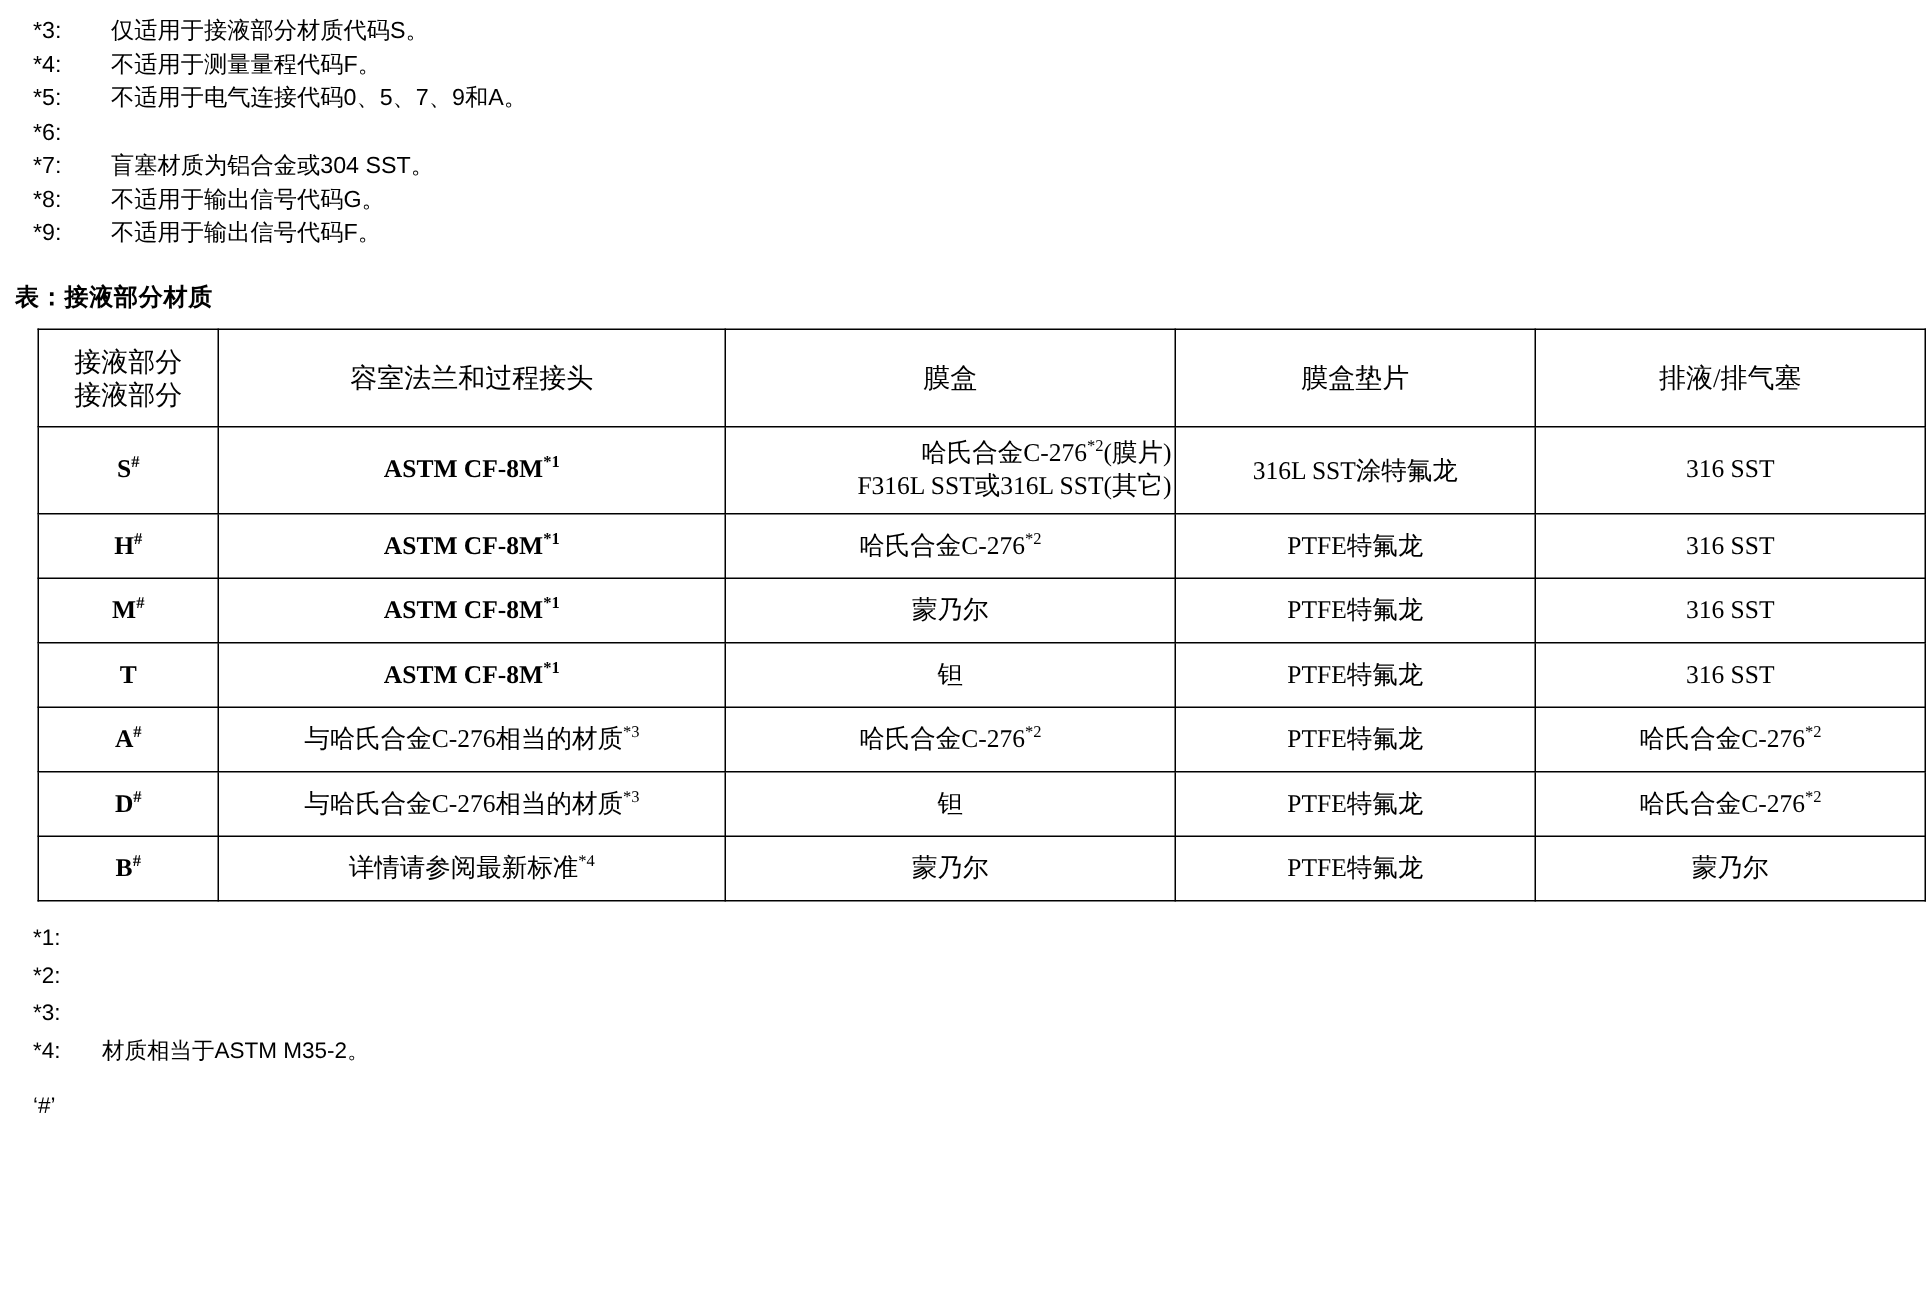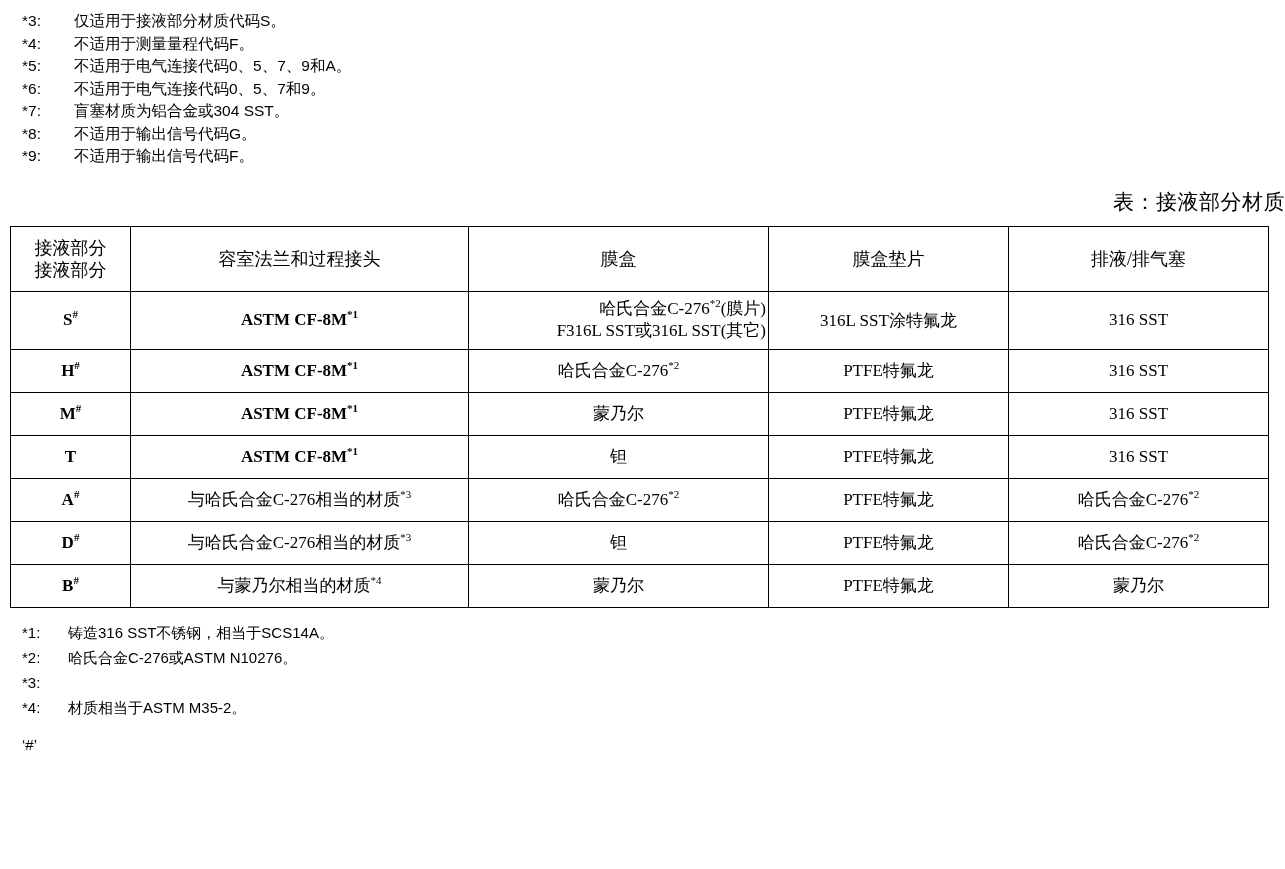--- a/index.html
+++ b/index.html
@@ -43,30 +43,29 @@
   }
   .note-text {
     font-family: "Liberation Sans", sans-serif;
     text-align: right;
   }
 
   
   .section-title {
     margin: 20px 0 10px 10px;
     font-family: "Liberation Sans", sans-serif;
-    font-weight: normal;
-    font-size: 21px;
+    font-weight: bold;
+    font-size: 16px;
     letter-spacing: 0.5px;
-    text-align: right;
   }
 
   
   table.mat {
     border-collapse: collapse;
-    margin-left: 10px;
+    margin-left: 25px;
     width: 1258px;
     table-layout: fixed;
   }
   table.mat th, table.mat td {
     border: 1px solid #000000;
     text-align: center;
     vertical-align: middle;
     font-family: "Liberation Serif", serif;
     font-size: 17px;
     padding: 4px 2px;
@@ -135,21 +134,20 @@
     <div class="note-row">
       <span class="note-key">*4:</span>
       <span class="note-text">不适用于测量量程代码F。</span>
     </div>
     <div class="note-row">
       <span class="note-key">*5:</span>
       <span class="note-text">不适用于电气连接代码0、5、7、9和A。</span>
     </div>
     <div class="note-row">
       <span class="note-key">*6:</span>
-      <span class="note-text">不适用于电气连接代码0、5、7和9。</span>
     </div>
     <div class="note-row">
       <span class="note-key">*7:</span>
       <span class="note-text">盲塞材质为铝合金或304 SST。</span>
     </div>
     <div class="note-row">
       <span class="note-key">*8:</span>
       <span class="note-text">不适用于输出信号代码G。</span>
     </div>
     <div class="note-row">
@@ -293,43 +291,41 @@
         <td>
           <span>哈氏合金C-276</span><sup>*2</sup>
         </td>
       </tr>
 
       <tr>
         <td class="code-cell">
           <span>B</span><sup>#</sup>
         </td>
         <td>
-          <span>与蒙乃尔相当的材质</span><sup>*4</sup>
+          <span>详情请参阅最新标准</span><sup>*4</sup>
         </td>
         <td>
           <span>蒙乃尔</span>
         </td>
         <td>
           <span>PTFE特氟龙</span>
         </td>
         <td>
           <span>蒙乃尔</span>
         </td>
       </tr>
     </tbody>
   </table>
 
   <div class="bottom-notes">
     <div class="bnote-row">
       <span class="bnote-key">*1:</span>
-      <span class="note-text">铸造316 SST不锈钢，相当于SCS14A。</span>
     </div>
     <div class="bnote-row">
       <span class="bnote-key">*2:</span>
-      <span class="note-text">哈氏合金C-276或ASTM N10276。</span>
     </div>
     <div class="bnote-row">
       <span class="bnote-key">*3:</span>
     </div>
     <div class="bnote-row">
       <span class="bnote-key">*4:</span>
       <span class="note-text">材质相当于ASTM M35-2。</span>
     </div>
 
     <div class="bnote-row final-note">

